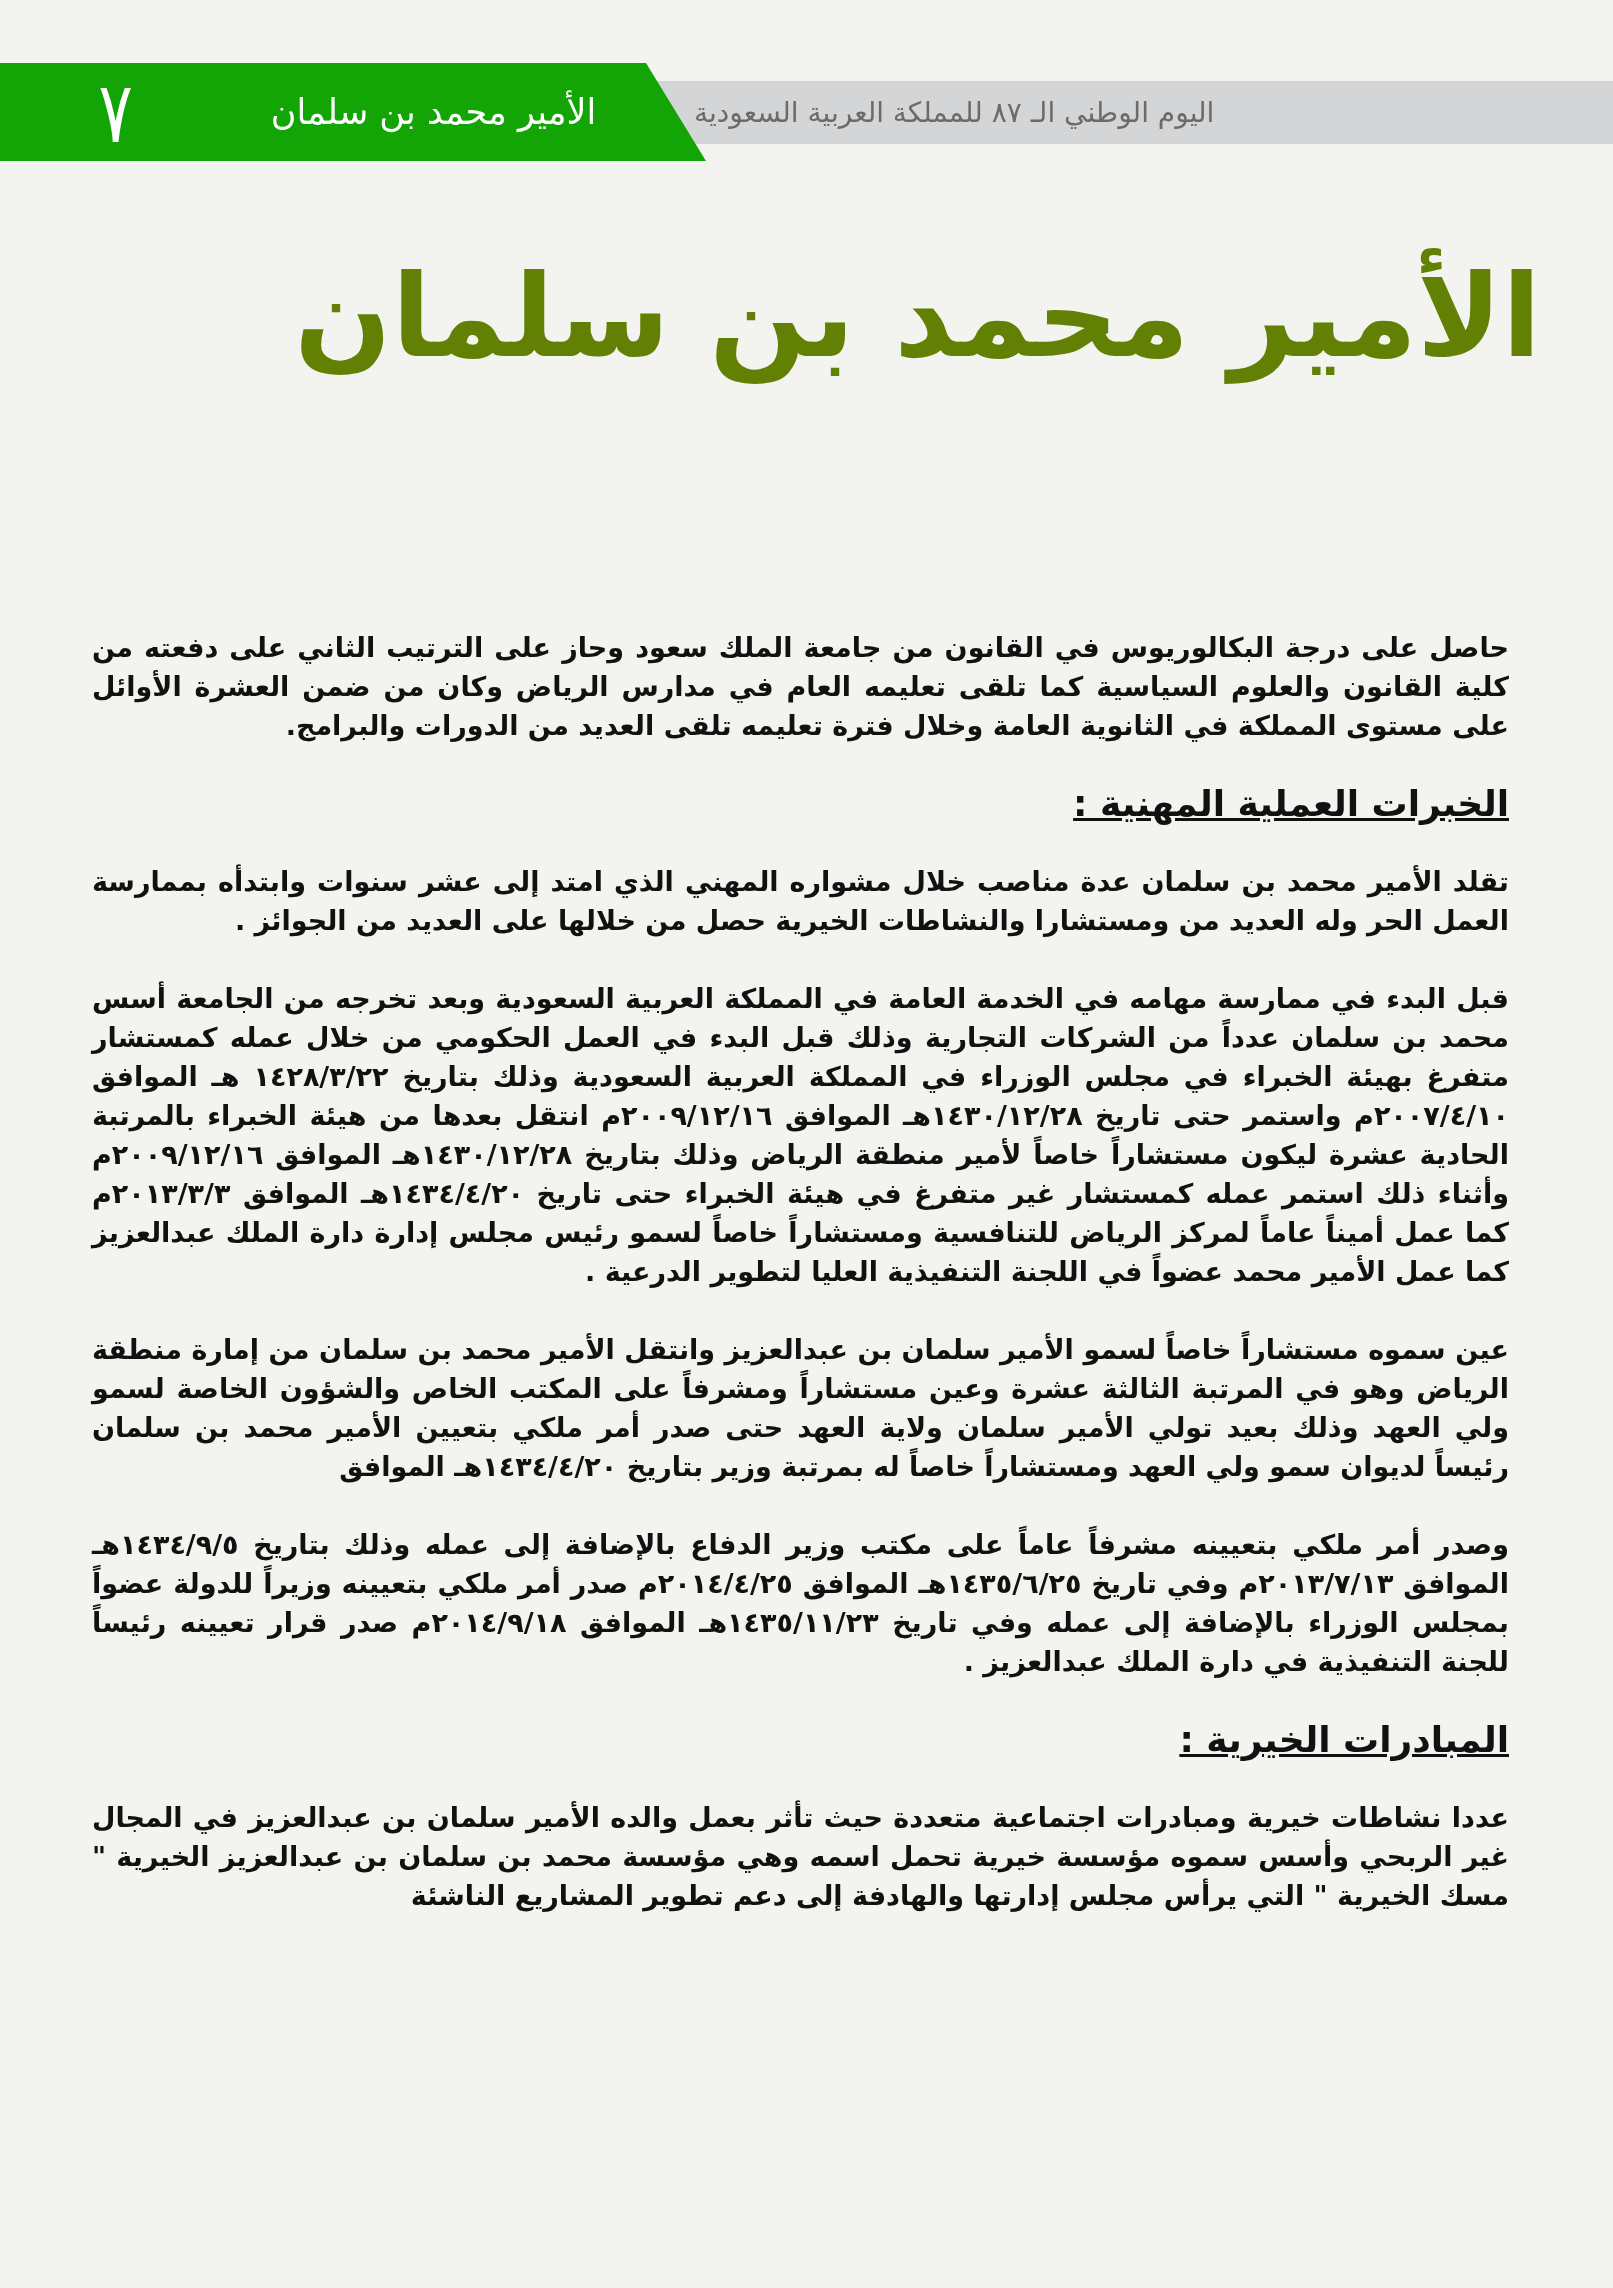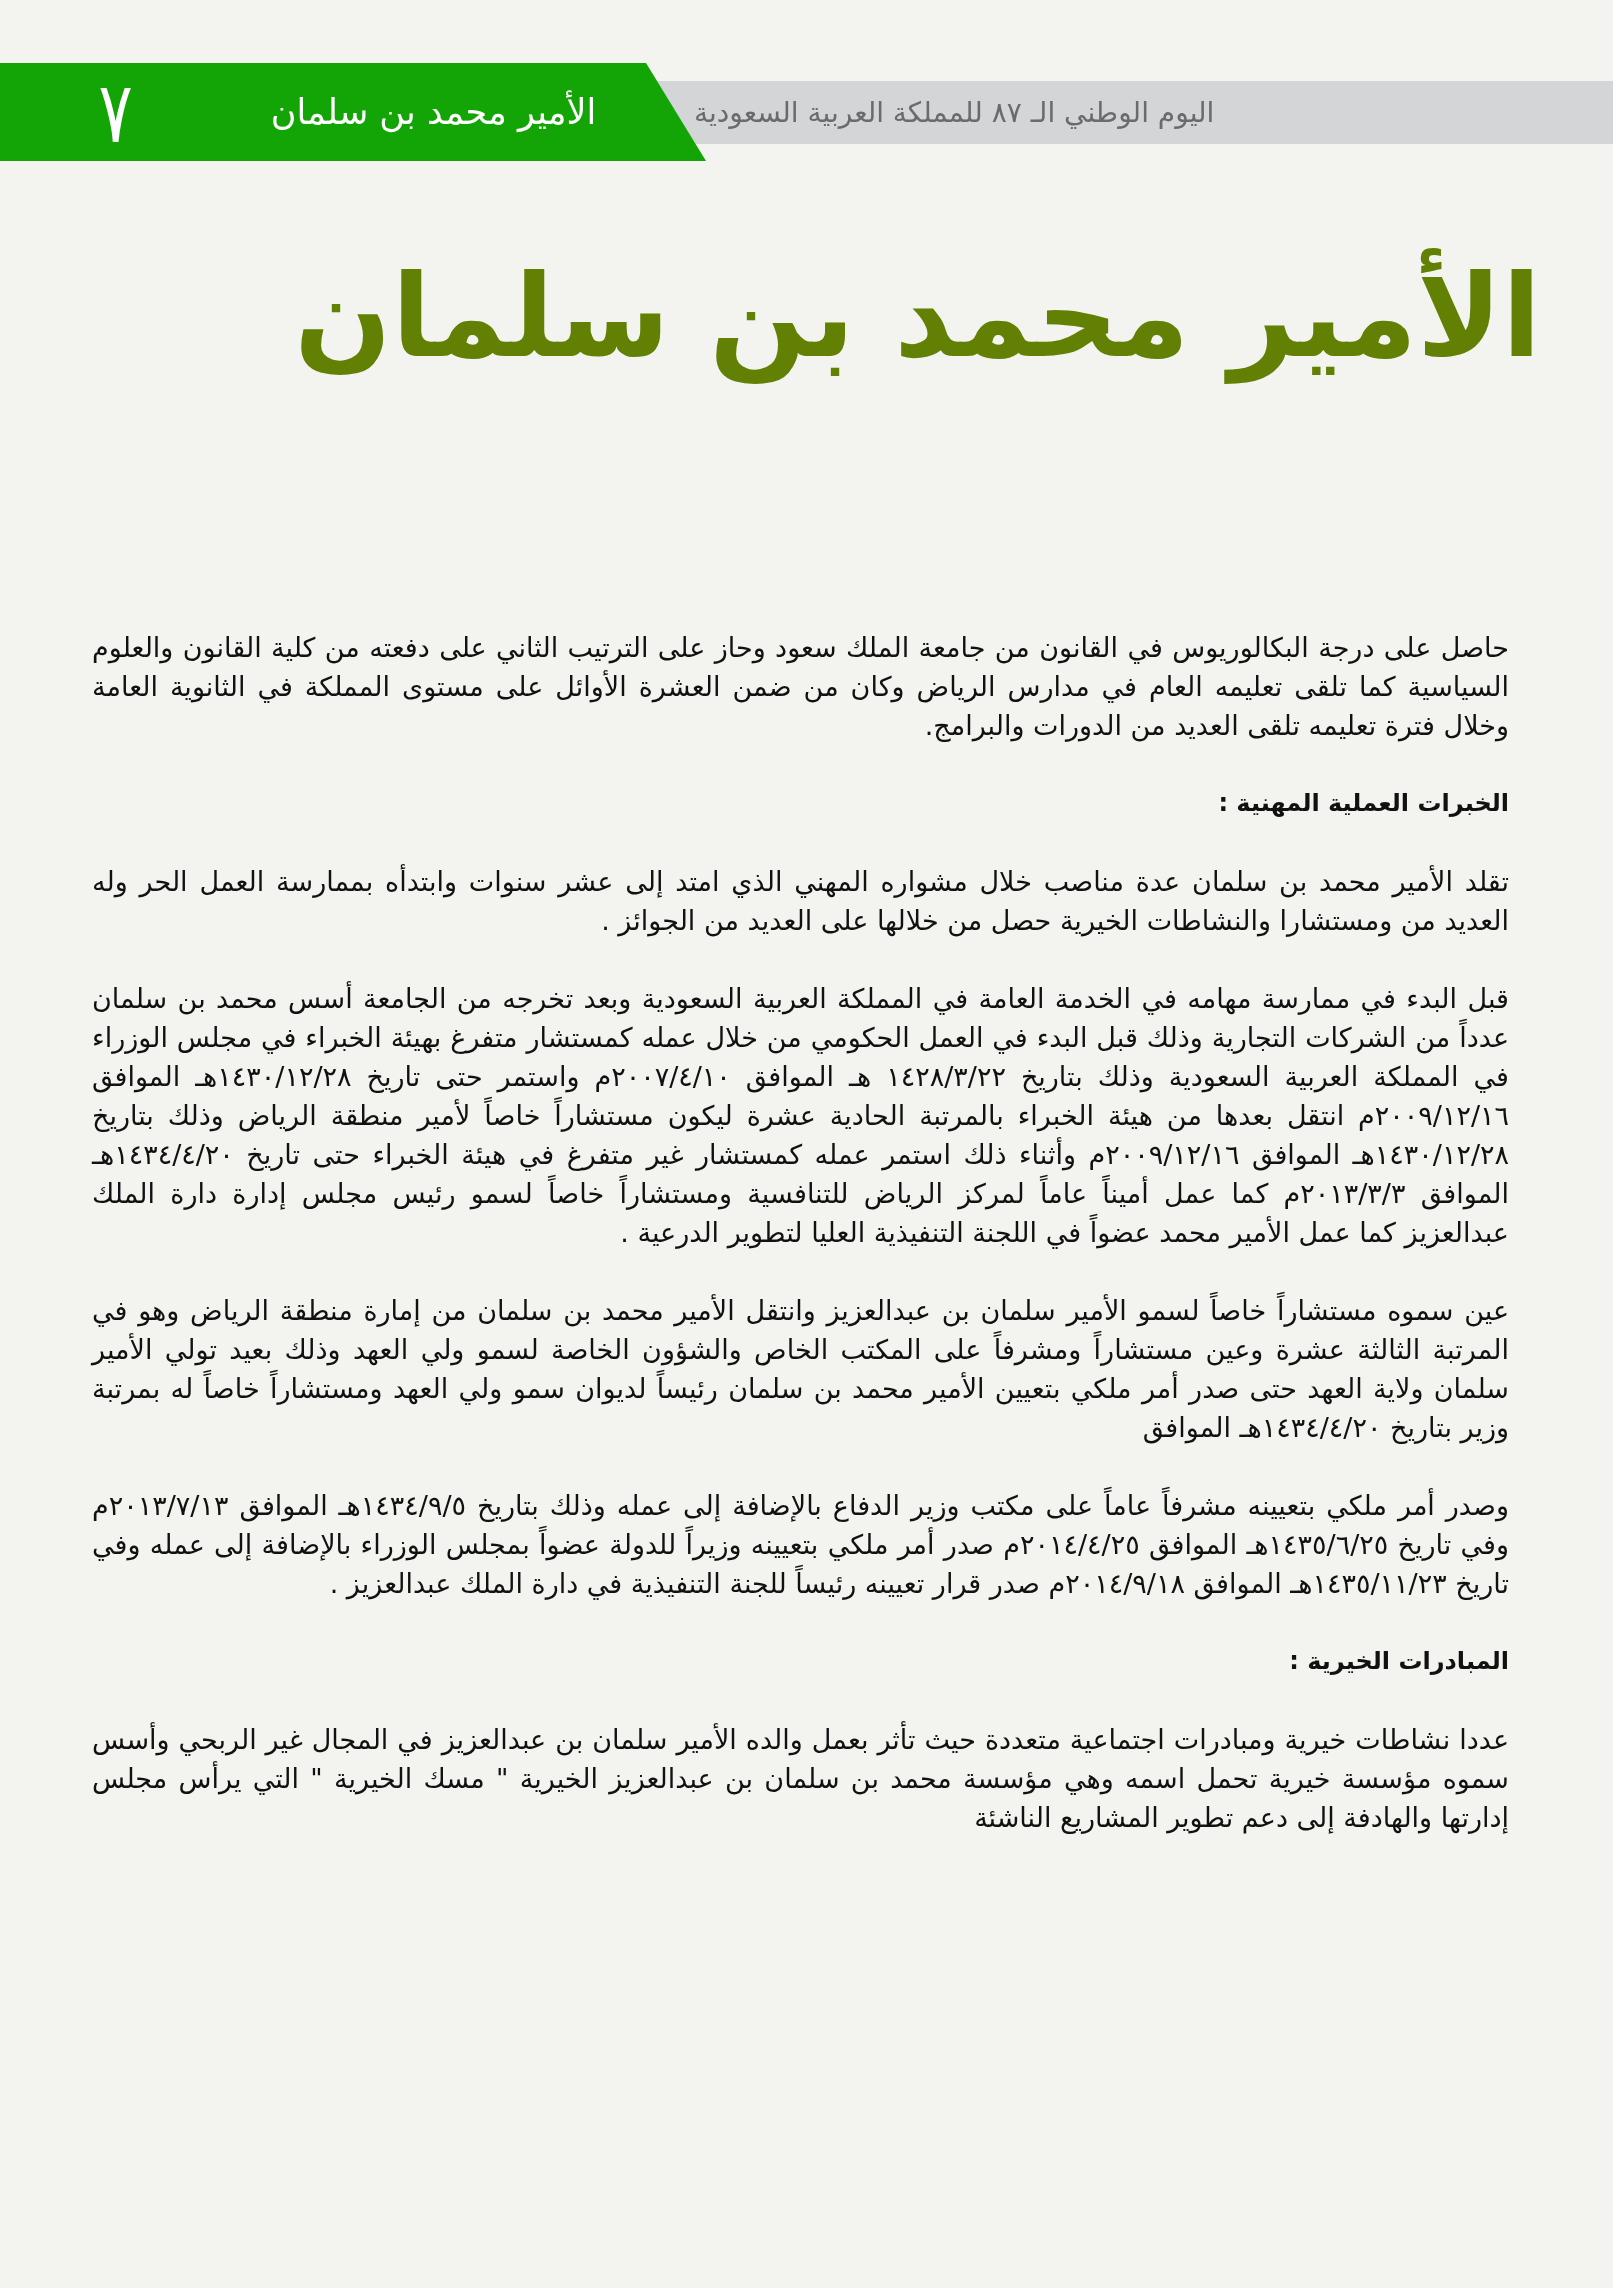--- a/index.html
+++ b/index.html
@@ -101,27 +101,29 @@
       width: 1417px;
       direction: rtl;
       text-align: justify;
       font-size: 27px;
       line-height: 39px;
       color: #111;
     }
     .content p {
       margin: 0 0 39px 0;
       text-align-last: right;
+      font-weight: bold;
     }
     .content h2 {
       margin: 0 0 39px 0;
-      font-size: 24px;
+      font-size: 36px;
       line-height: 39px;
       font-weight: bold;
       text-align: right;
+      text-decoration: underline;
     }
     .content p.gap-lg {
       margin-bottom: 65px;
     }
   </style>
 </head>
 <body>
 
 <div class="header">
   <div class="grey-band">

